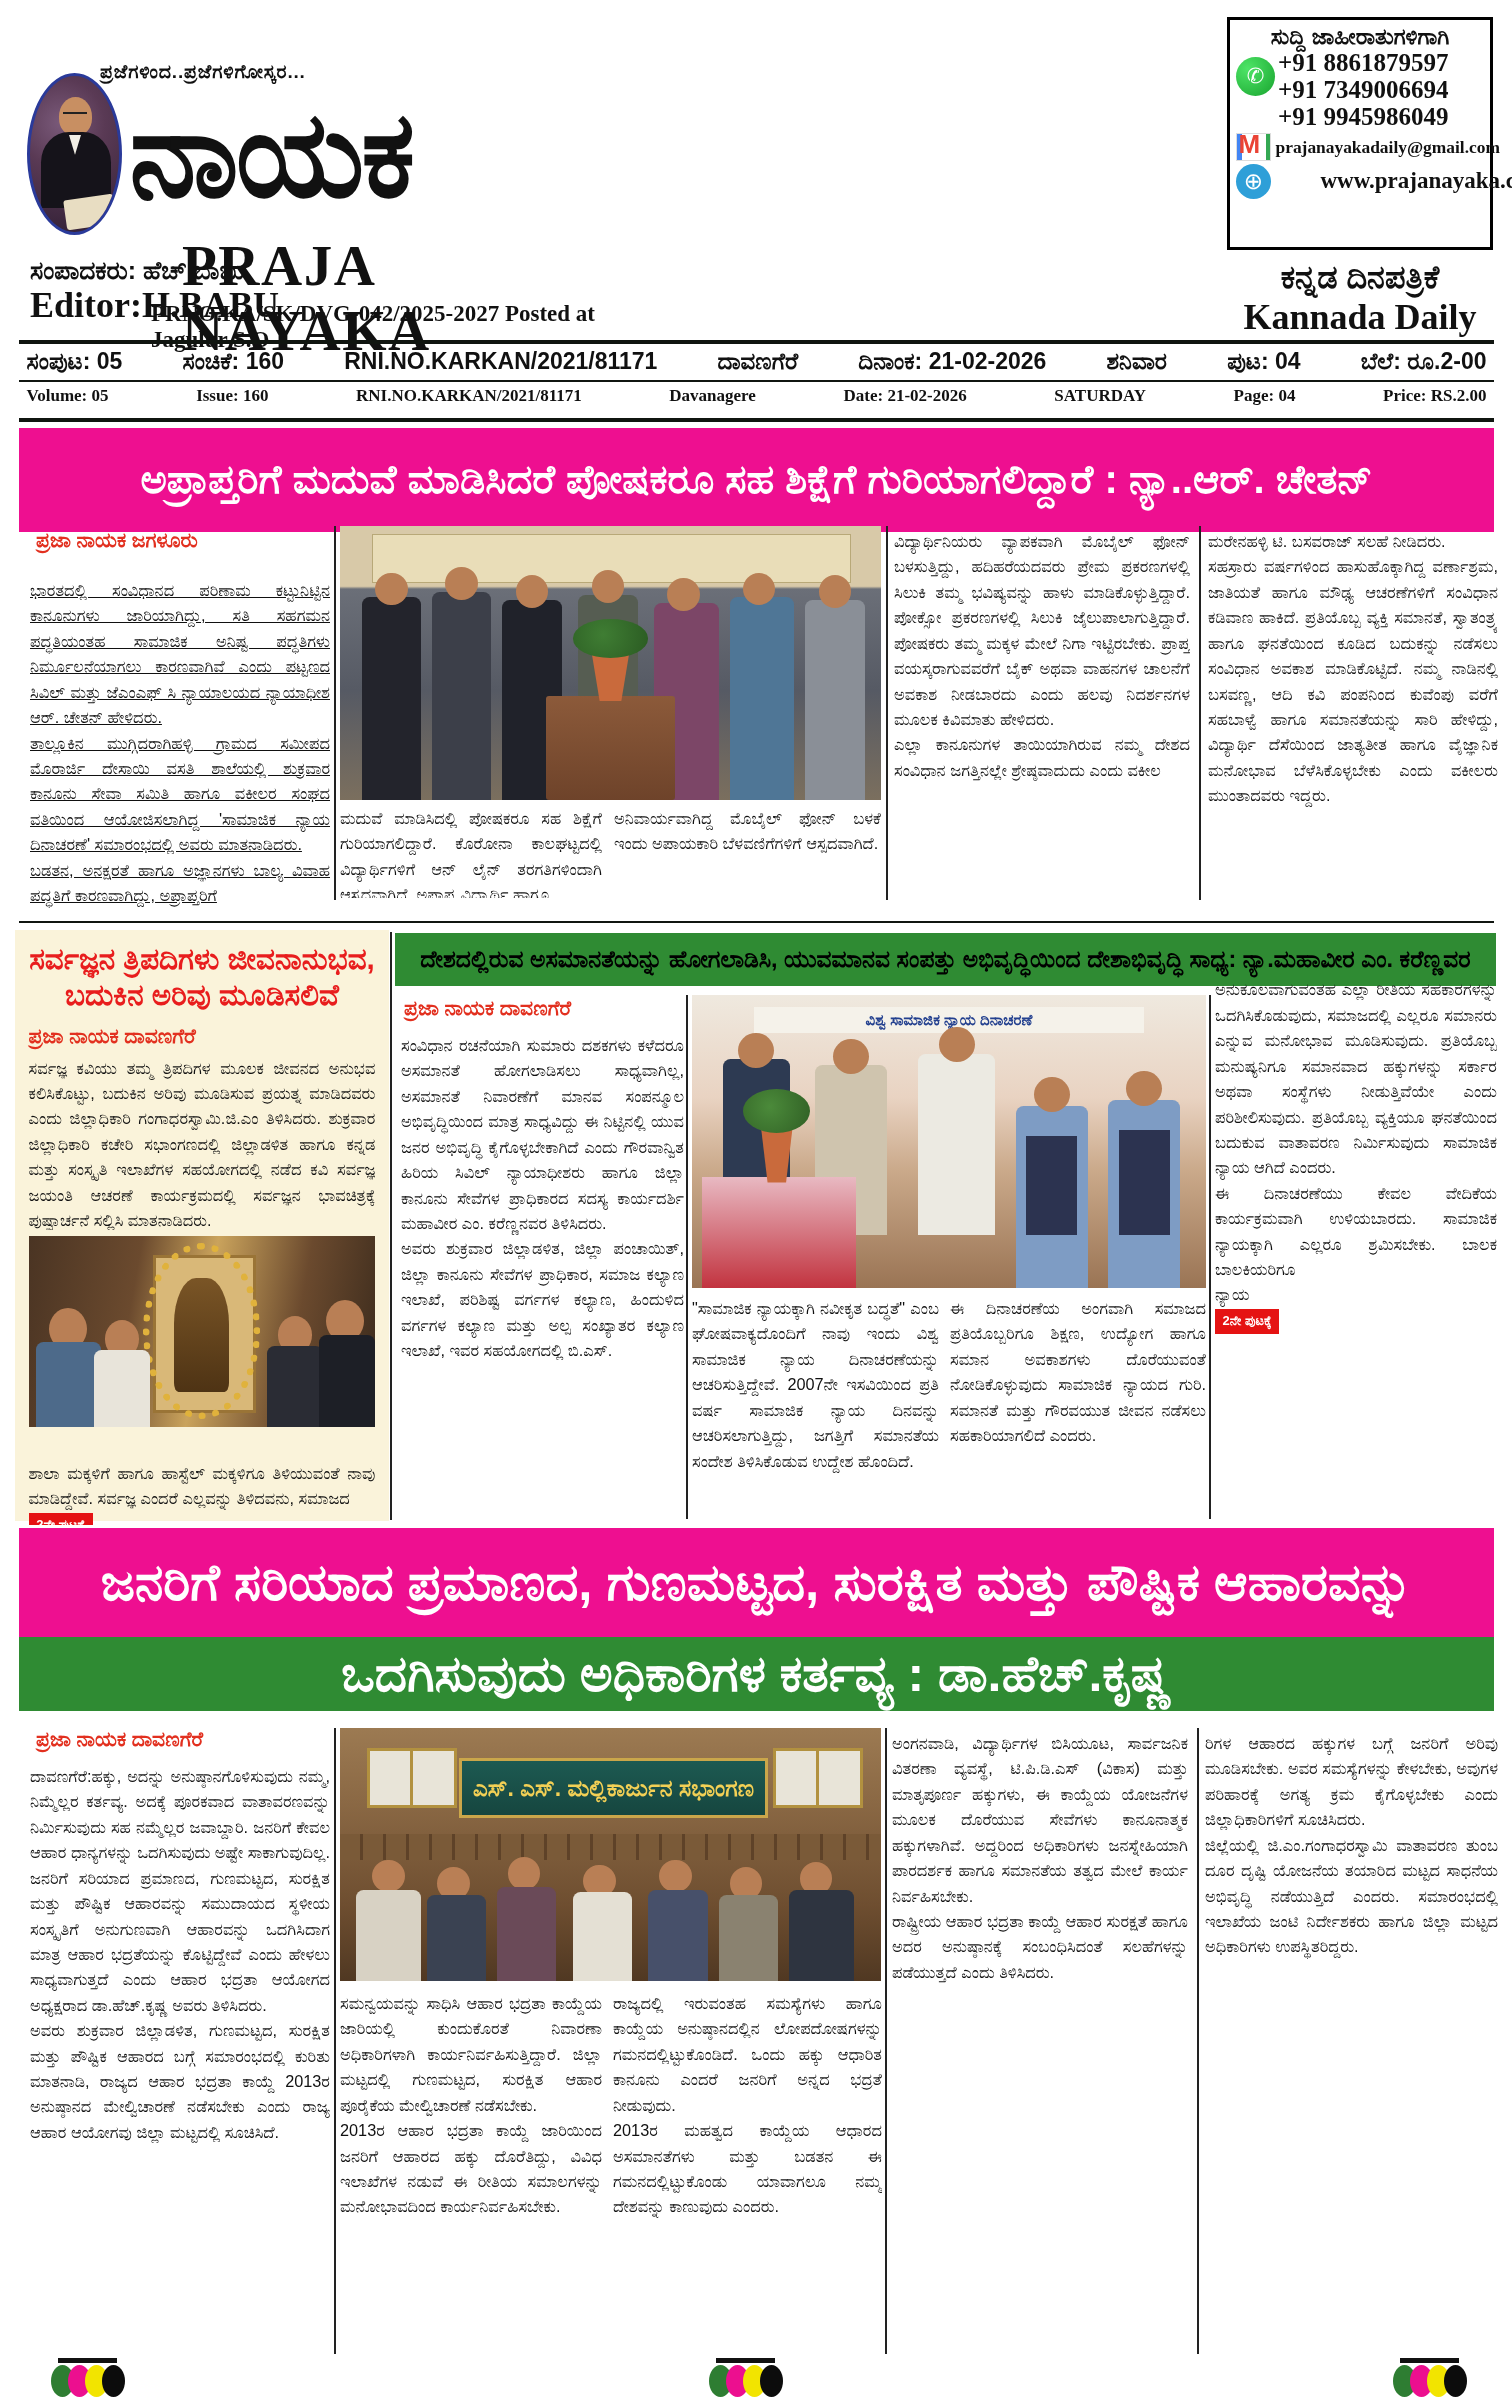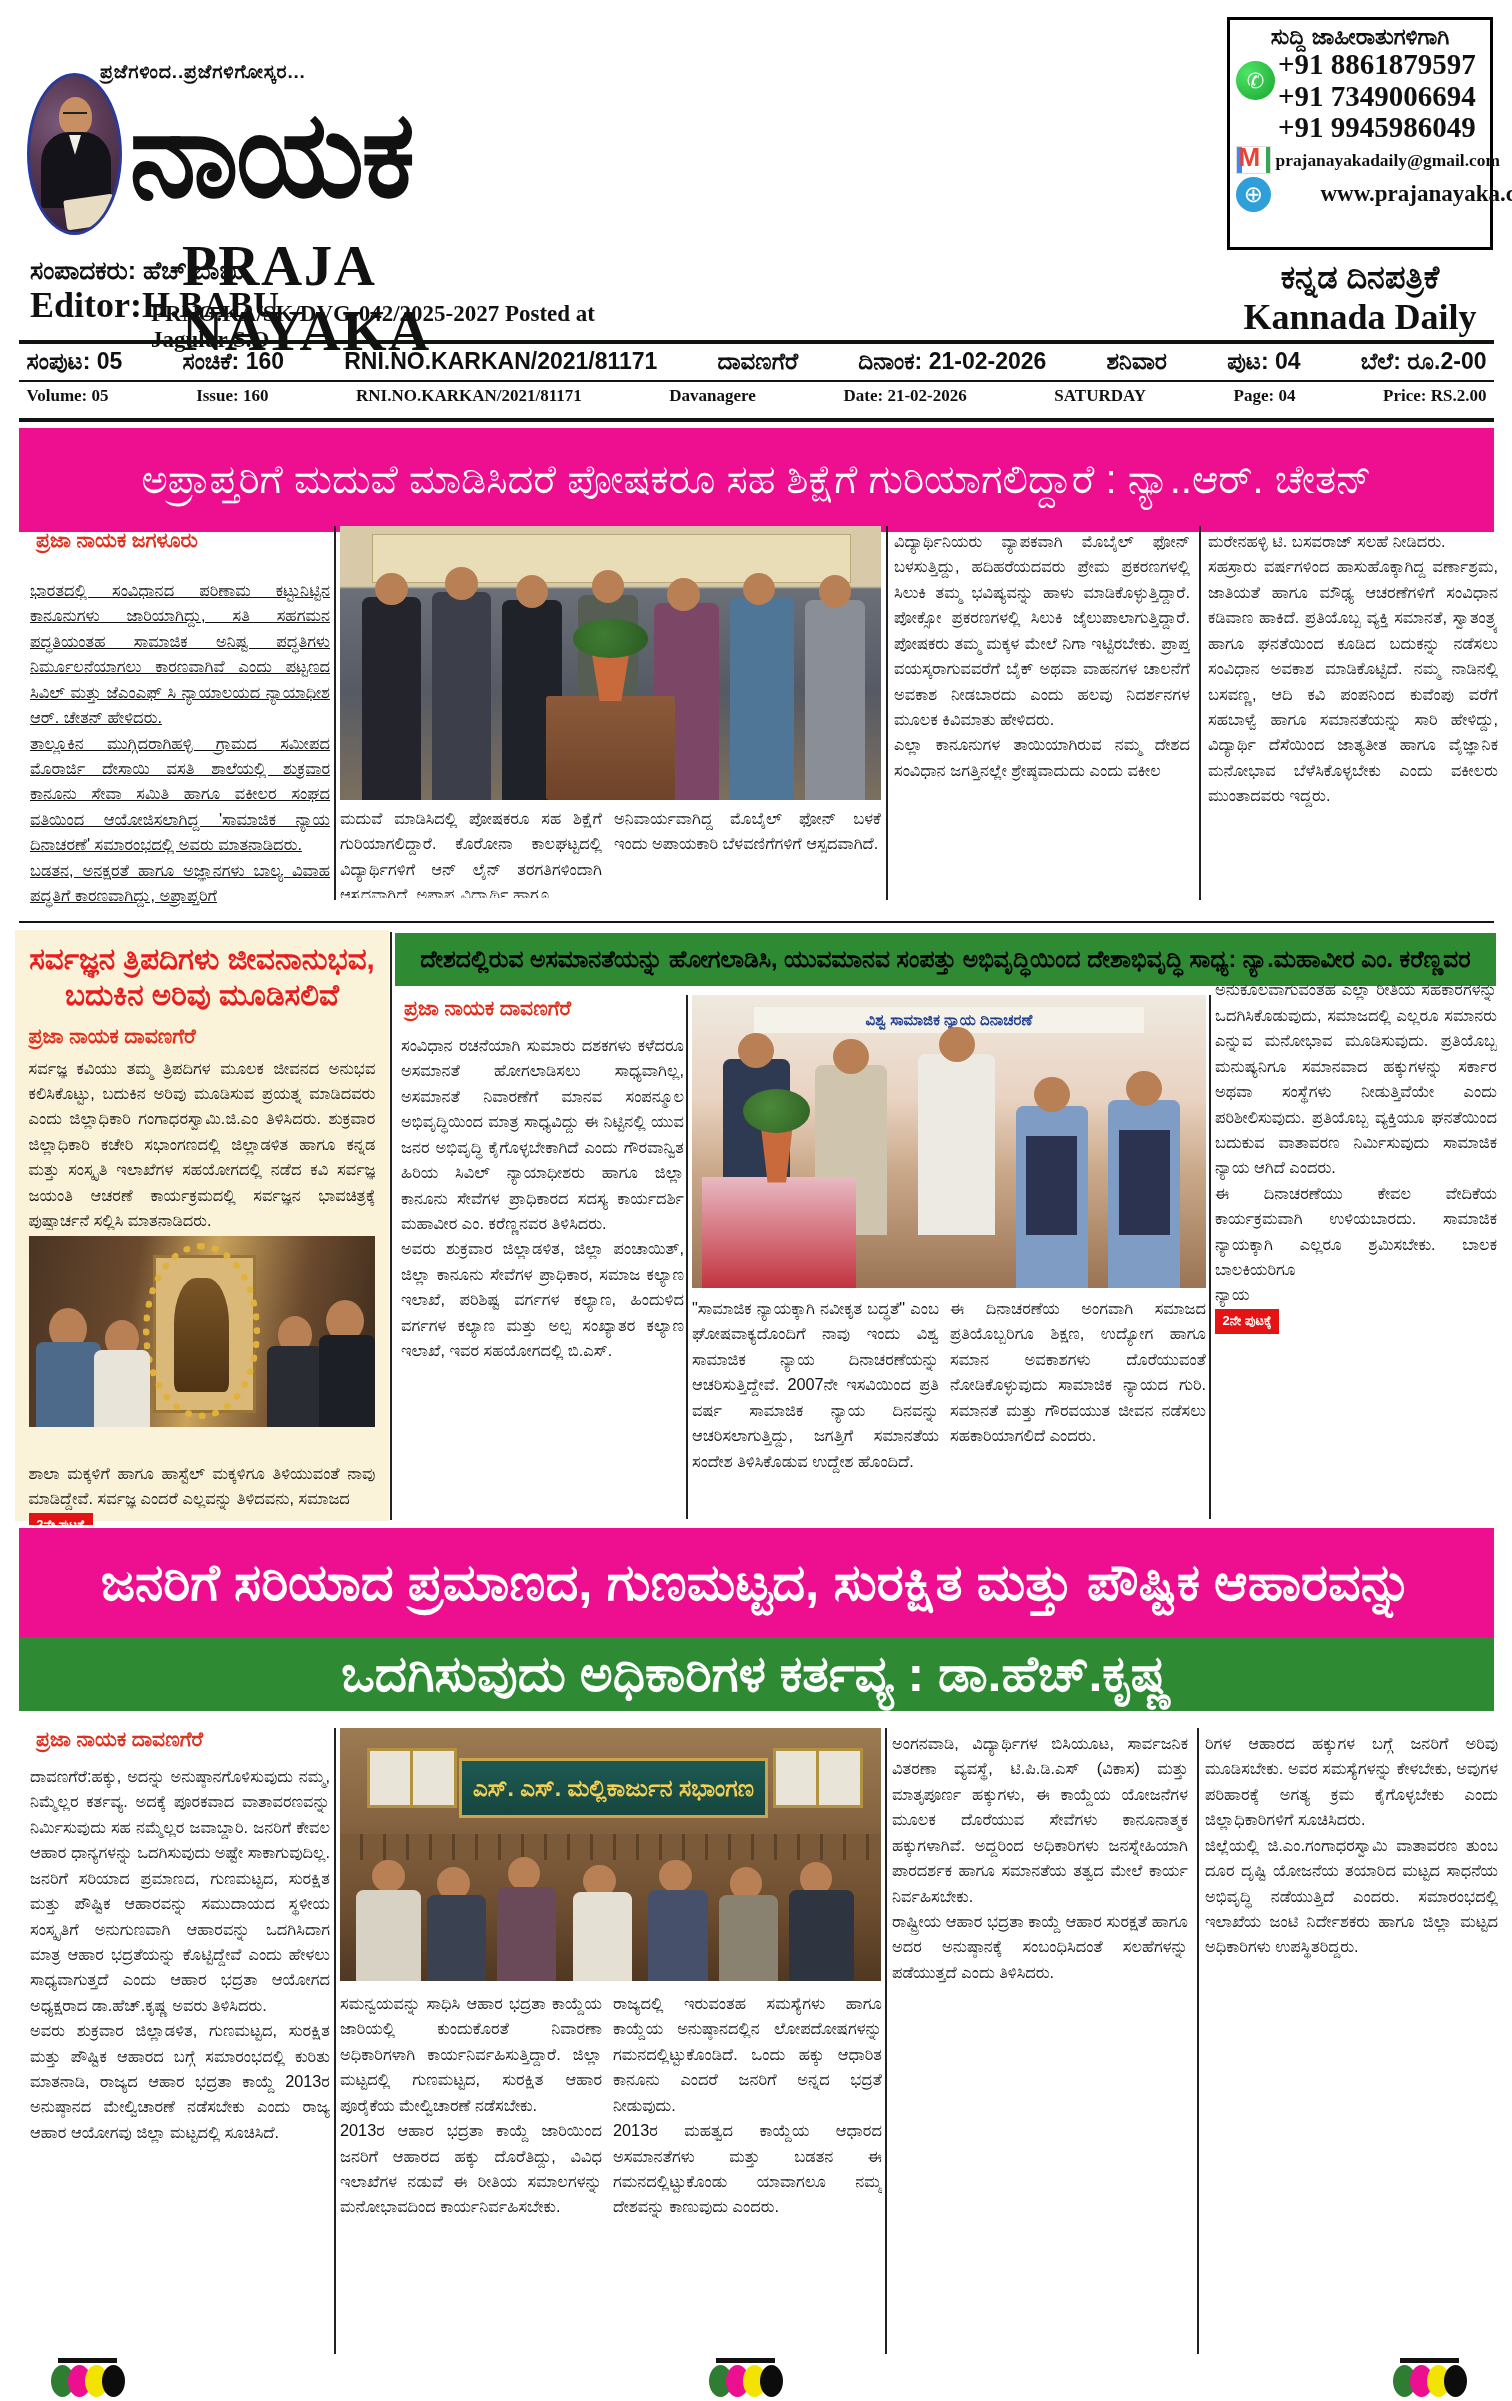--- a/index.html
+++ b/index.html
@@ -20,41 +20,41 @@
   .ambedkar .suit { position:absolute; left:10.6px; top:56px; width:70px; height:76px; border-radius:40% 40% 0 0; background:#15131a; }
   .ambedkar .collar { position:absolute; left:39px; top:59px; width:12px; height:19.7px; background:#f2efe6; clip-path:polygon(0 0,100% 0,50% 100%); }
   .ambedkar .book { position:absolute; left:35px; top:121px; width:50px; height:30px; background:#e8ddc2; border-radius:3px; transform:rotate(-8deg); }
   .editor-kn { left:30px; top:256px; font-size:25px; font-weight:bold; }
   .editor-en { left:30px; top:284px; font-size:36px; font-weight:bold; }
   .praja-en { left:182px; top:233px; width:424px; font-size:57px; font-weight:bold; letter-spacing:1.5px; }
   .prno { left:151px; top:301px; width:484px; font-size:23px; font-weight:bold; }
   .contact-box { left:1227px; top:16.6px; width:266px; height:233px; border:3px solid #000; box-sizing:border-box; padding:4.5px 6px; }
   .contact-title { font-size:22px; font-weight:bold; text-align:center; line-height:1.15; }
   .c-row { display:flex; align-items:center; }
-  .phone { font-size:29px; font-weight:bold; font-family:"Liberation Serif", serif; line-height:1.08; }
+  .phone { font-size:25px; font-weight:bold; font-family:"Liberation Serif", serif; line-height:1.08; }
   .wa-icon { width:39px; height:39px; border-radius:50%; background:radial-gradient(circle at 30% 30%, #4ee567, #18a32e); color:#fff;
              display:flex; align-items:center; justify-content:center; font-size:21px; flex:0 0 auto; margin-right:3px; }
   .gm-icon { width:33px; height:26px; background:#fff; border:1.5px solid #ddd; position:relative; margin-right:4.5px; flex:0 0 auto; }
   .gm-icon span { position:absolute; left:1.5px; top:-3px; font-size:26px; font-weight:bold; color:#ea4335; line-height:1; }
   .gm-icon i { position:absolute; left:0; top:0; width:4.5px; height:26px; background:#4285f4; }
   .gm-icon b { position:absolute; right:0; top:0; width:4.5px; height:26px; background:#34a853; }
   .email { font-size:17.4px; font-weight:bold; font-family:"Liberation Serif", serif; }
   .globe-icon { width:35px; height:35px; border-radius:50%; background:#2e9fd8; color:#fff; display:flex; align-items:center; justify-content:center;
                 font-size:23px; margin-right:4.5px; flex:0 0 auto; }
   .daily-kn { left:1227px; top:259px; width:266px; font-size:32px; font-weight:bold; text-align:center; }
   .daily-en { left:1227px; top:296px; width:266px; font-size:36px; font-weight:bold; text-align:center; }
 
   
   .hrule { position:absolute; left:19px; right:19px; background:#101510; }
   .inforow { position:absolute; left:26.5px; right:26.5px; display:flex; justify-content:space-between; align-items:center; font-weight:bold; }
   .inforow.kn { top:348px; font-size:23px; }
   .inforow.en { top:386px; font-size:17px; font-family:"Liberation Serif", serif; }
 
   
-  .headline1 { left:19px; top:428px; width:1475px; height:104px; background:#ee0f90; color:#fff; font-weight:400;
+  .headline1 { left:19px; top:428px; width:1475px; height:104px; background:#ee0f90; color:#fff; font-weight:700;
                font-size:40px; display:flex; align-items:center; justify-content:center; white-space:nowrap; overflow:hidden; }
   .green-head { left:395px; top:933px; width:1101px; height:53px; background:#2f8b33; color:#000000; font-weight:800;
                 font-size:23.4px; display:flex; align-items:center; justify-content:center; white-space:nowrap; overflow:hidden; }
   .banner1 { left:19px; top:1528px; width:1475px; height:109px; background:#ee0f90; color:#fff; font-weight:800;
              font-size:51px; display:flex; align-items:center; justify-content:center; white-space:nowrap; overflow:hidden; }
   .banner2 { left:19px; top:1637px; width:1475px; height:74px; background:#2f8b33; color:#fff; font-weight:800;
              font-size:50px; display:flex; align-items:center; justify-content:center; white-space:nowrap; overflow:hidden; }
 
   
   .byline { color:#e2301f; font-weight:bold; font-size:20.4px; }

